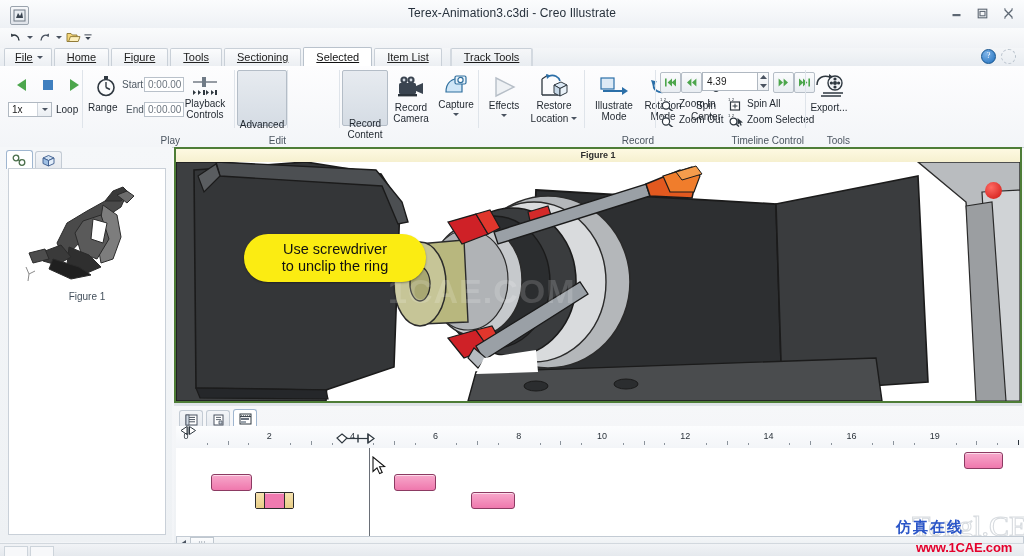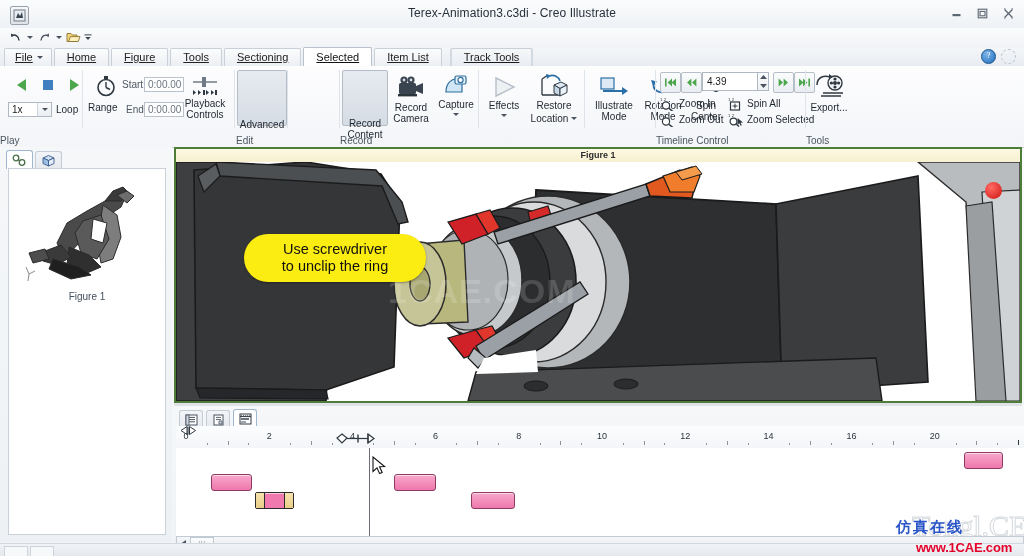--- a/index.html
+++ b/index.html
@@ -56,21 +56,21 @@
   .hicon.blue{background:radial-gradient(circle at 35% 30%,#7fb4e8,#1f6fbd);
     border:1px solid #15548f;color:#fff;font-size:9px;line-height:11px;text-align:center;
     font-family:"Liberation Serif",serif;}
   .hicon.grey{border:1px dashed #b9c2cc;}
 
   
   .ribbon{position:absolute;left:0;top:66px;width:1024px;height:81px;
     background:linear-gradient(#fdfdfe,#f3f5f8);border-bottom:1px solid #c8cfd7;}
   .rgroup{position:absolute;top:0;height:81px;}
   .rgroup .gbody{position:relative;height:64px;}
-  .glabel{position:absolute;bottom:1px;left:0;width:100%;text-align:left;
+  .glabel{position:absolute;bottom:1px;left:0;width:100%;text-align:right;
     font-size:10px;color:#4b5560;}
   .gsep{position:absolute;top:4px;width:1px;height:58px;background:#dfe4ea;}
 
   .btn{position:absolute;display:flex;flex-direction:column;align-items:center;
     justify-content:flex-start;cursor:default;border:1px solid transparent;border-radius:2px;}
   .btn .lab{font-size:10px;color:#1f262e;text-align:center;line-height:10.5px;margin-top:2px;
     white-space:nowrap;}
   .btn.sel{background:linear-gradient(#e7ebf0,#d5dce4);border-color:#b4bdc7;gap:44px;}
 
   .ic{display:block;}
@@ -829,21 +829,21 @@
         <div class="rtick" style="left: 550.8px; height: 4px; background: rgb(139, 147, 156);"></div>
         <div class="rtick" style="left: 571.6px; height: 2px; background: rgb(139, 147, 156);"></div>
         <div class="rlabel" style="left: 592.4px; bottom: 7px;">14</div>
         <div class="rtick" style="left: 613.2px; height: 2px; background: rgb(139, 147, 156);"></div>
         <div class="rtick" style="left: 634px; height: 4px; background: rgb(139, 147, 156);"></div>
         <div class="rtick" style="left: 654.8px; height: 2px; background: rgb(139, 147, 156);"></div>
         <div class="rlabel" style="left: 675.6px; bottom: 7px;">16</div>
         <div class="rtick" style="left: 696.4px; height: 2px; background: rgb(139, 147, 156);"></div>
         <div class="rtick" style="left: 717.2px; height: 4px; background: rgb(139, 147, 156);"></div>
         <div class="rtick" style="left: 738px; height: 2px; background: rgb(139, 147, 156);"></div>
-        <div class="rlabel" style="left: 758.8px; bottom: 7px;">20</div>
+        <div class="rlabel" style="left: 758.8px; bottom: 7px;">19</div>
         <div class="rtick" style="left: 779.6px; height: 2px; background: rgb(139, 147, 156);"></div>
         <div class="rtick" style="left: 800.4px; height: 4px; background: rgb(139, 147, 156);"></div>
         <div class="rtick" style="left: 821.2px; height: 2px; background: rgb(139, 147, 156);"></div>
         <div class="rtick" style="left: 842px; height: 5px; background: rgb(43, 51, 59);"></div>
       </div>
     <svg width="44" height="13" viewBox="0 0 44 13" style="position:absolute;left:160px;top:7px">
       <path d="M6 1 L11 5 L6 10 L1 5 Z" fill="#fff" stroke="#2f3840" stroke-width="1.2"></path>
       <path d="M11 5.5 L36 5.5" stroke="#2f3840" stroke-width="1.2"></path>
       <path d="M22 1.5 L22 9.5" stroke="#2f3840" stroke-width="1.4"></path>
       <path d="M32 1 L38 5.5 L32 10 Z" fill="#fff" stroke="#2f3840" stroke-width="1.2"></path>

